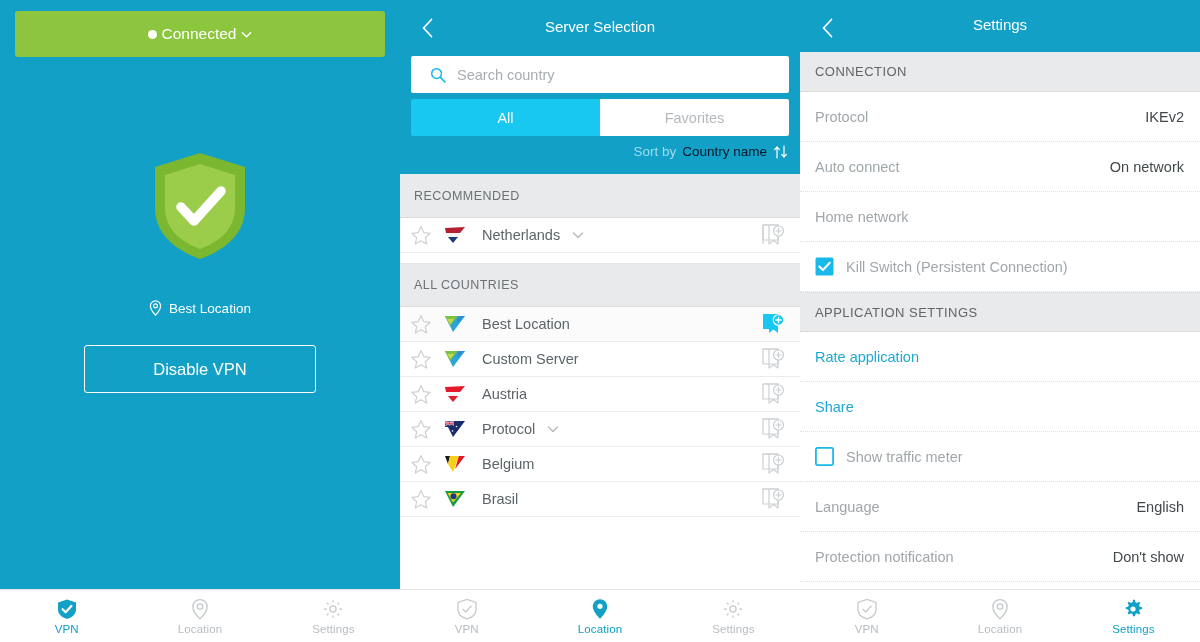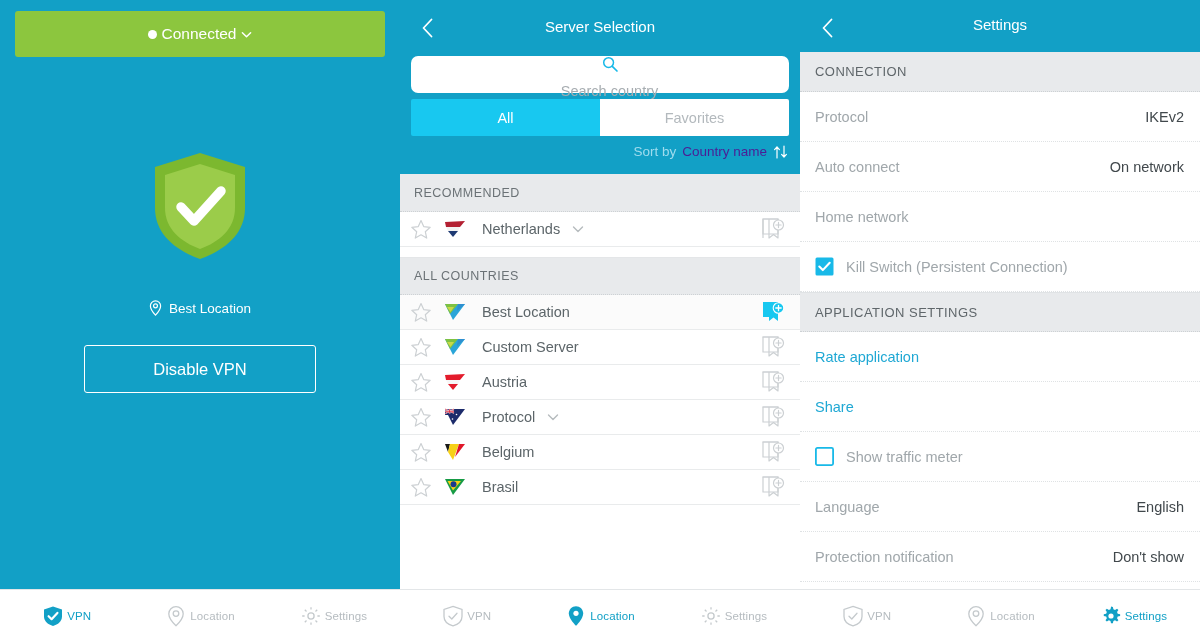--- a/index.html
+++ b/index.html
@@ -11,21 +11,21 @@
   }
   .app{display:flex;width:1200px;height:642px;}
   .panel{width:400px;height:642px;position:relative;overflow:hidden;display:flex;flex-direction:column;}
 
   
   .bottomnav{
     position:absolute;left:0;bottom:0;width:400px;height:52px;
     background:#ffffff;border-top:1px solid #e3e6e8;
     display:flex;align-items:center;z-index:30;
   }
-  .navitem{flex:1;display:flex;align-items:center;justify-content:center;gap:3px;height:52px;}
+  .navitem{flex:1;display:flex;flex-direction:column;align-items:center;justify-content:center;gap:3px;height:52px;}
   .navlabel{font-size:11.5px;color:#b6bcc0;letter-spacing:.1px;}
   .navitem.active .navlabel{color:#12a0c6;}
   .navicon{width:22px;height:22px;display:block;}
 
   
   .p1{background:#12a0c6;}
   .status-btn{
     position:absolute;left:15px;top:11px;width:370px;height:46px;
     background:#8cc63e;border-radius:3px;
     display:flex;align-items:center;justify-content:center;gap:5px;
@@ -52,37 +52,37 @@
   
   .p2{background:#f0f1f2;}
   .p2-head{background:#12a0c6;height:174px;position:relative;flex:none;}
   .backbtn{position:absolute;left:12px;top:13px;width:30px;height:30px;display:flex;align-items:center;justify-content:center;}
   .chev-l{width:13px;height:20px;display:block;}
   .head-title{
     position:absolute;left:0;top:18px;width:400px;text-align:center;
     color:#ffffff;font-size:15px;
   }
   .searchbox{
-    position:absolute;left:11px;top:56px;width:378px;height:37px;background:#fff;border-radius:7px;
-    display:flex;align-items:center;gap:11px;padding-left:19px;box-sizing:border-box;flex-direction:column;
+    position:absolute;left:11px;top:56px;width:378px;height:37px;background:#fff;border-radius:2px;
+    display:flex;align-items:center;gap:11px;padding-left:19px;box-sizing:border-box;
   }
   .search-ic{width:16px;height:16px;display:block;flex:none;}
   .search-ph{color:#a7adb1;font-size:14.5px;}
   .segs{position:absolute;left:11px;top:99px;width:378px;height:37px;display:flex;border-radius:2px;overflow:hidden;justify-content:center;}
   .seg{flex:1;display:flex;align-items:center;justify-content:center;font-size:14.5px;background:#ffffff;color:#b3b9bd;}
   .seg.on{background:#18c8f0;color:#ffffff;}
   .sortrow{
     position:absolute;right:12px;top:144px;display:flex;align-items:center;gap:6px;font-size:13.5px;color:#9fdcee;
   }
-  .sortrow .sv{color:#4c1d95;}
+  .sortrow .sv{color:#0f172a;}
   .sort-ic{width:15px;height:14px;display:block;}
 
   .listarea{position:absolute;left:0;top:174px;width:400px;bottom:0;overflow:hidden;background:#ffffff;}
   .sechdr{
-    height:38px;background:#e8eaec;color:#6b7276;font-size:12.5px;letter-spacing:.45px;
+    height:44px;background:#e8eaec;color:#6b7276;font-size:12.5px;letter-spacing:.45px;
     display:flex;align-items:center;padding-left:14px;box-sizing:border-box;
     border-bottom:1px dotted #cdd1d4;
   }
   .crow{
     height:35px;background:#ffffff;display:flex;align-items:center;padding:0 16px 0 10px;
     box-sizing:border-box;border-bottom:1px solid #e9ebec;gap:0;
   }
   .crow.sel{background:#fbfbfb;}
   .star{width:22px;height:21px;display:block;flex:none;margin-right:10px;}
   .flag{width:26px;height:22px;display:block;flex:none;margin-right:14px;}

